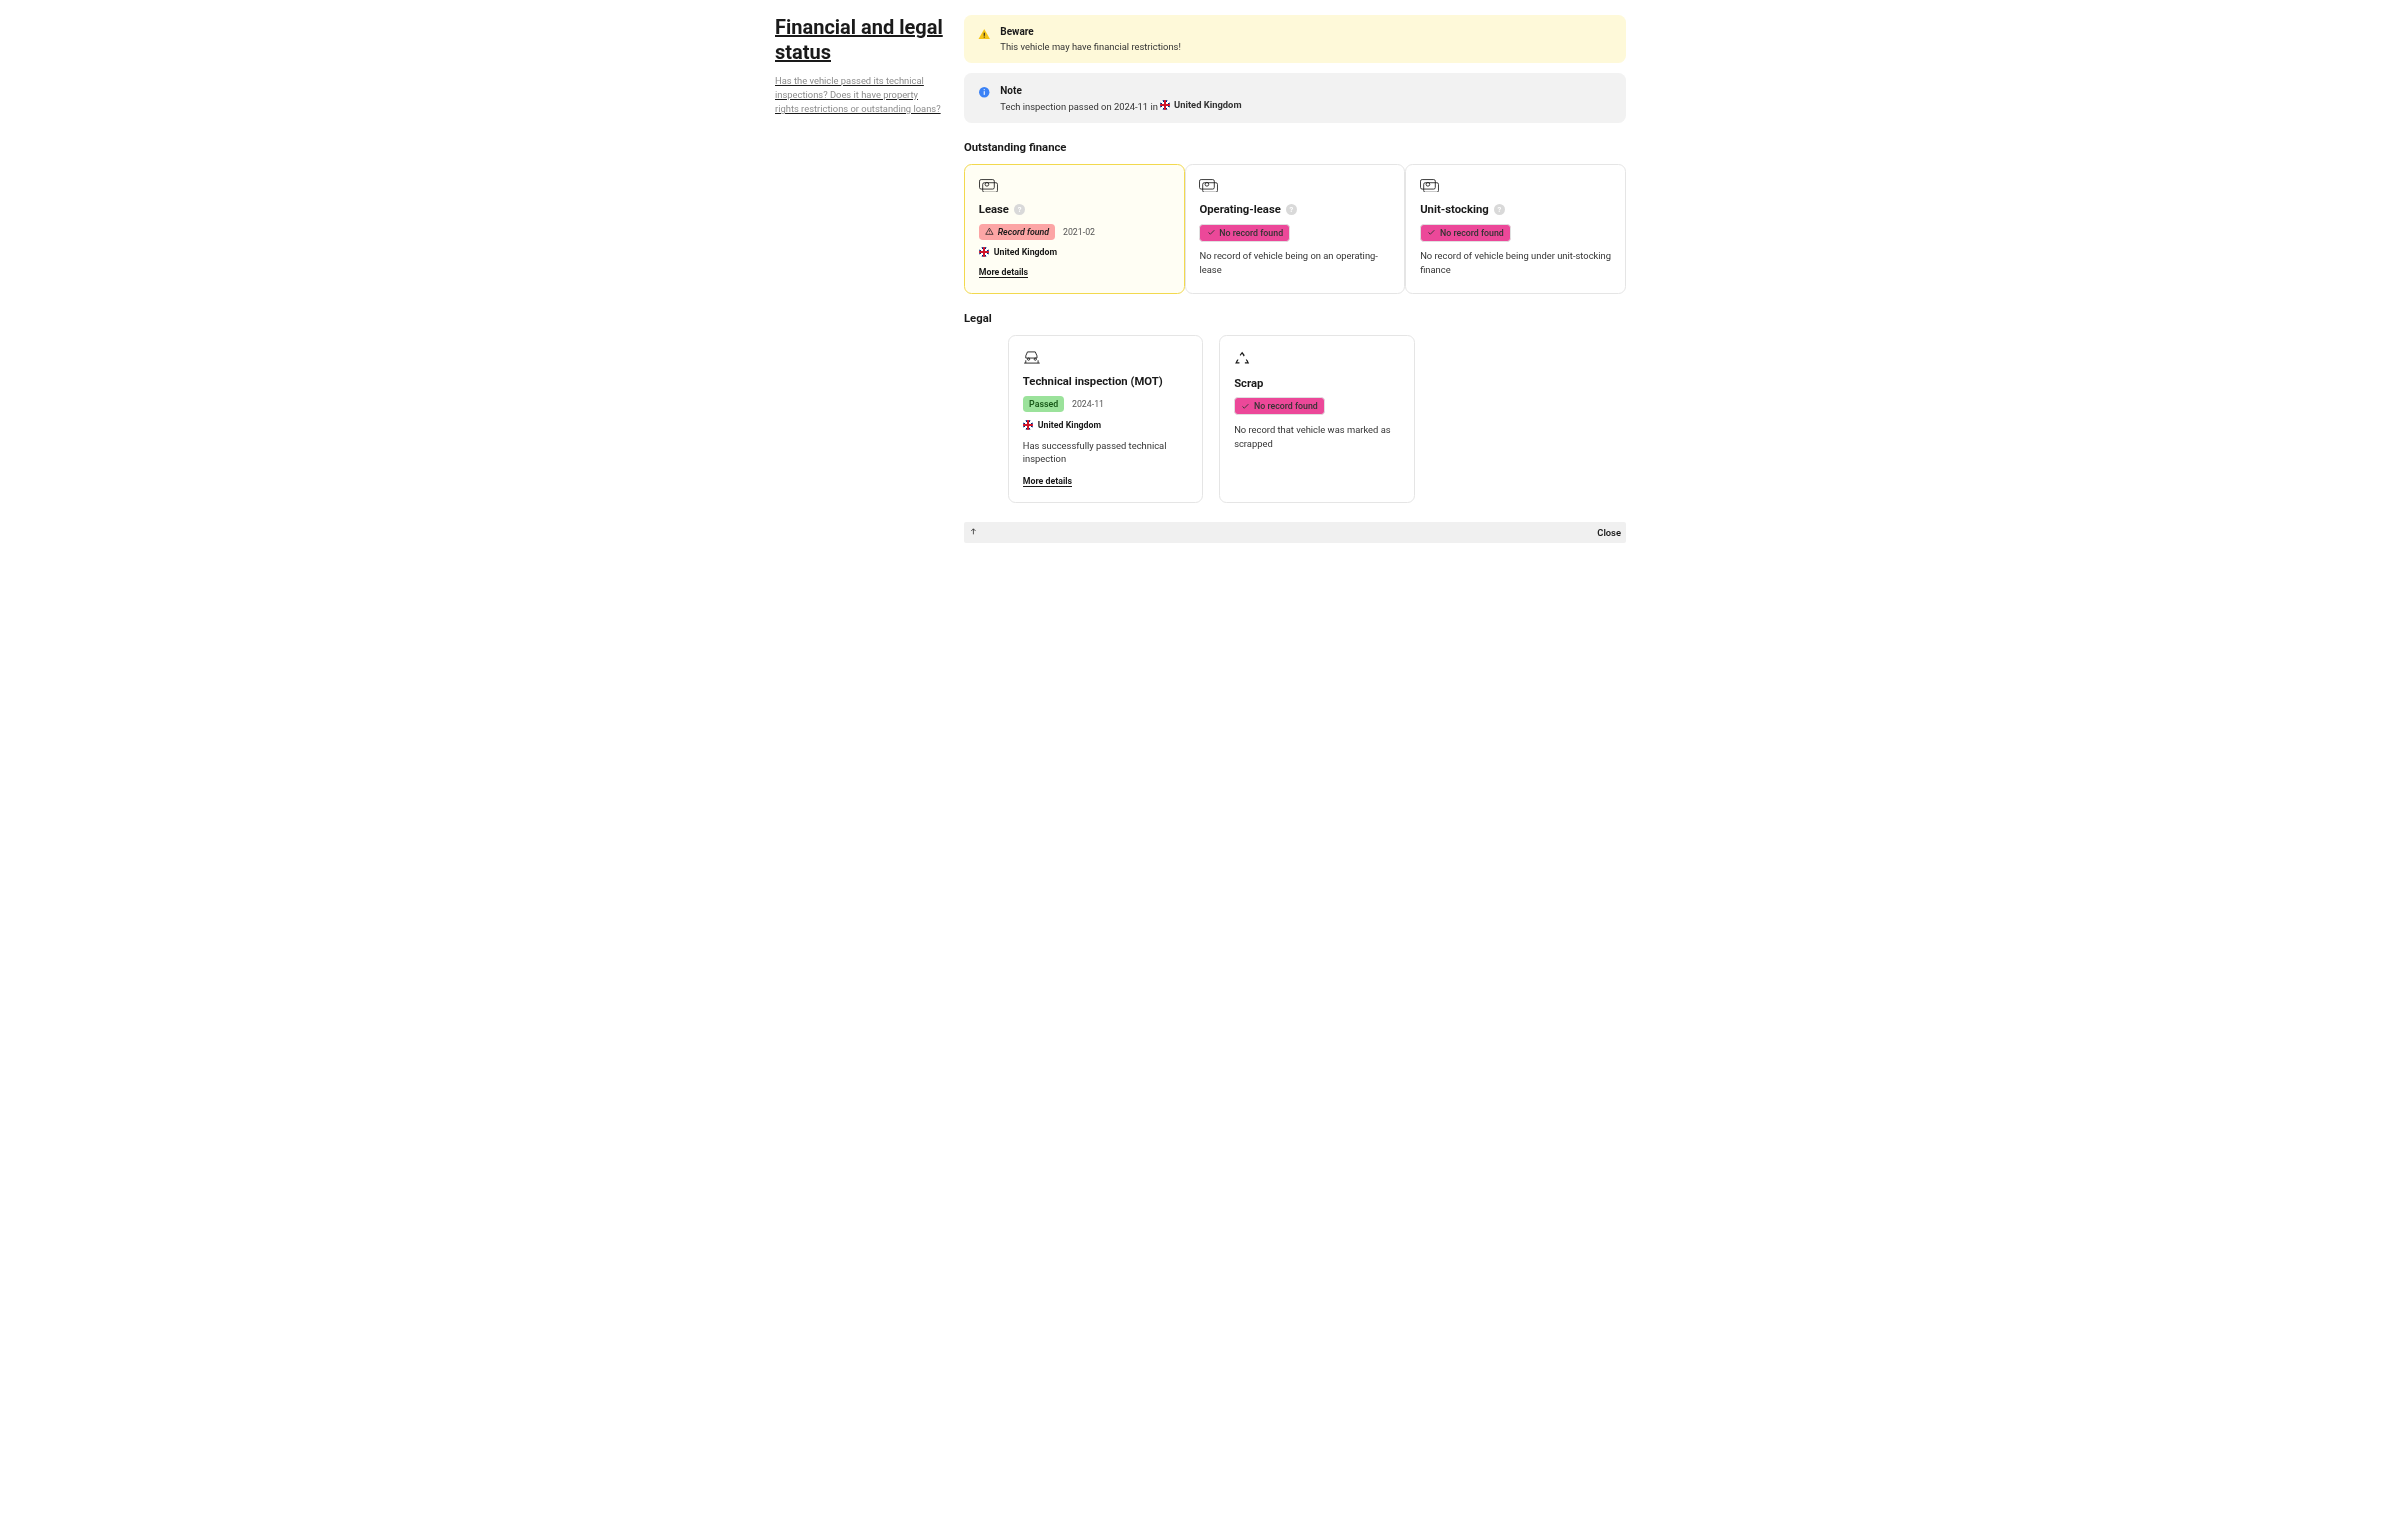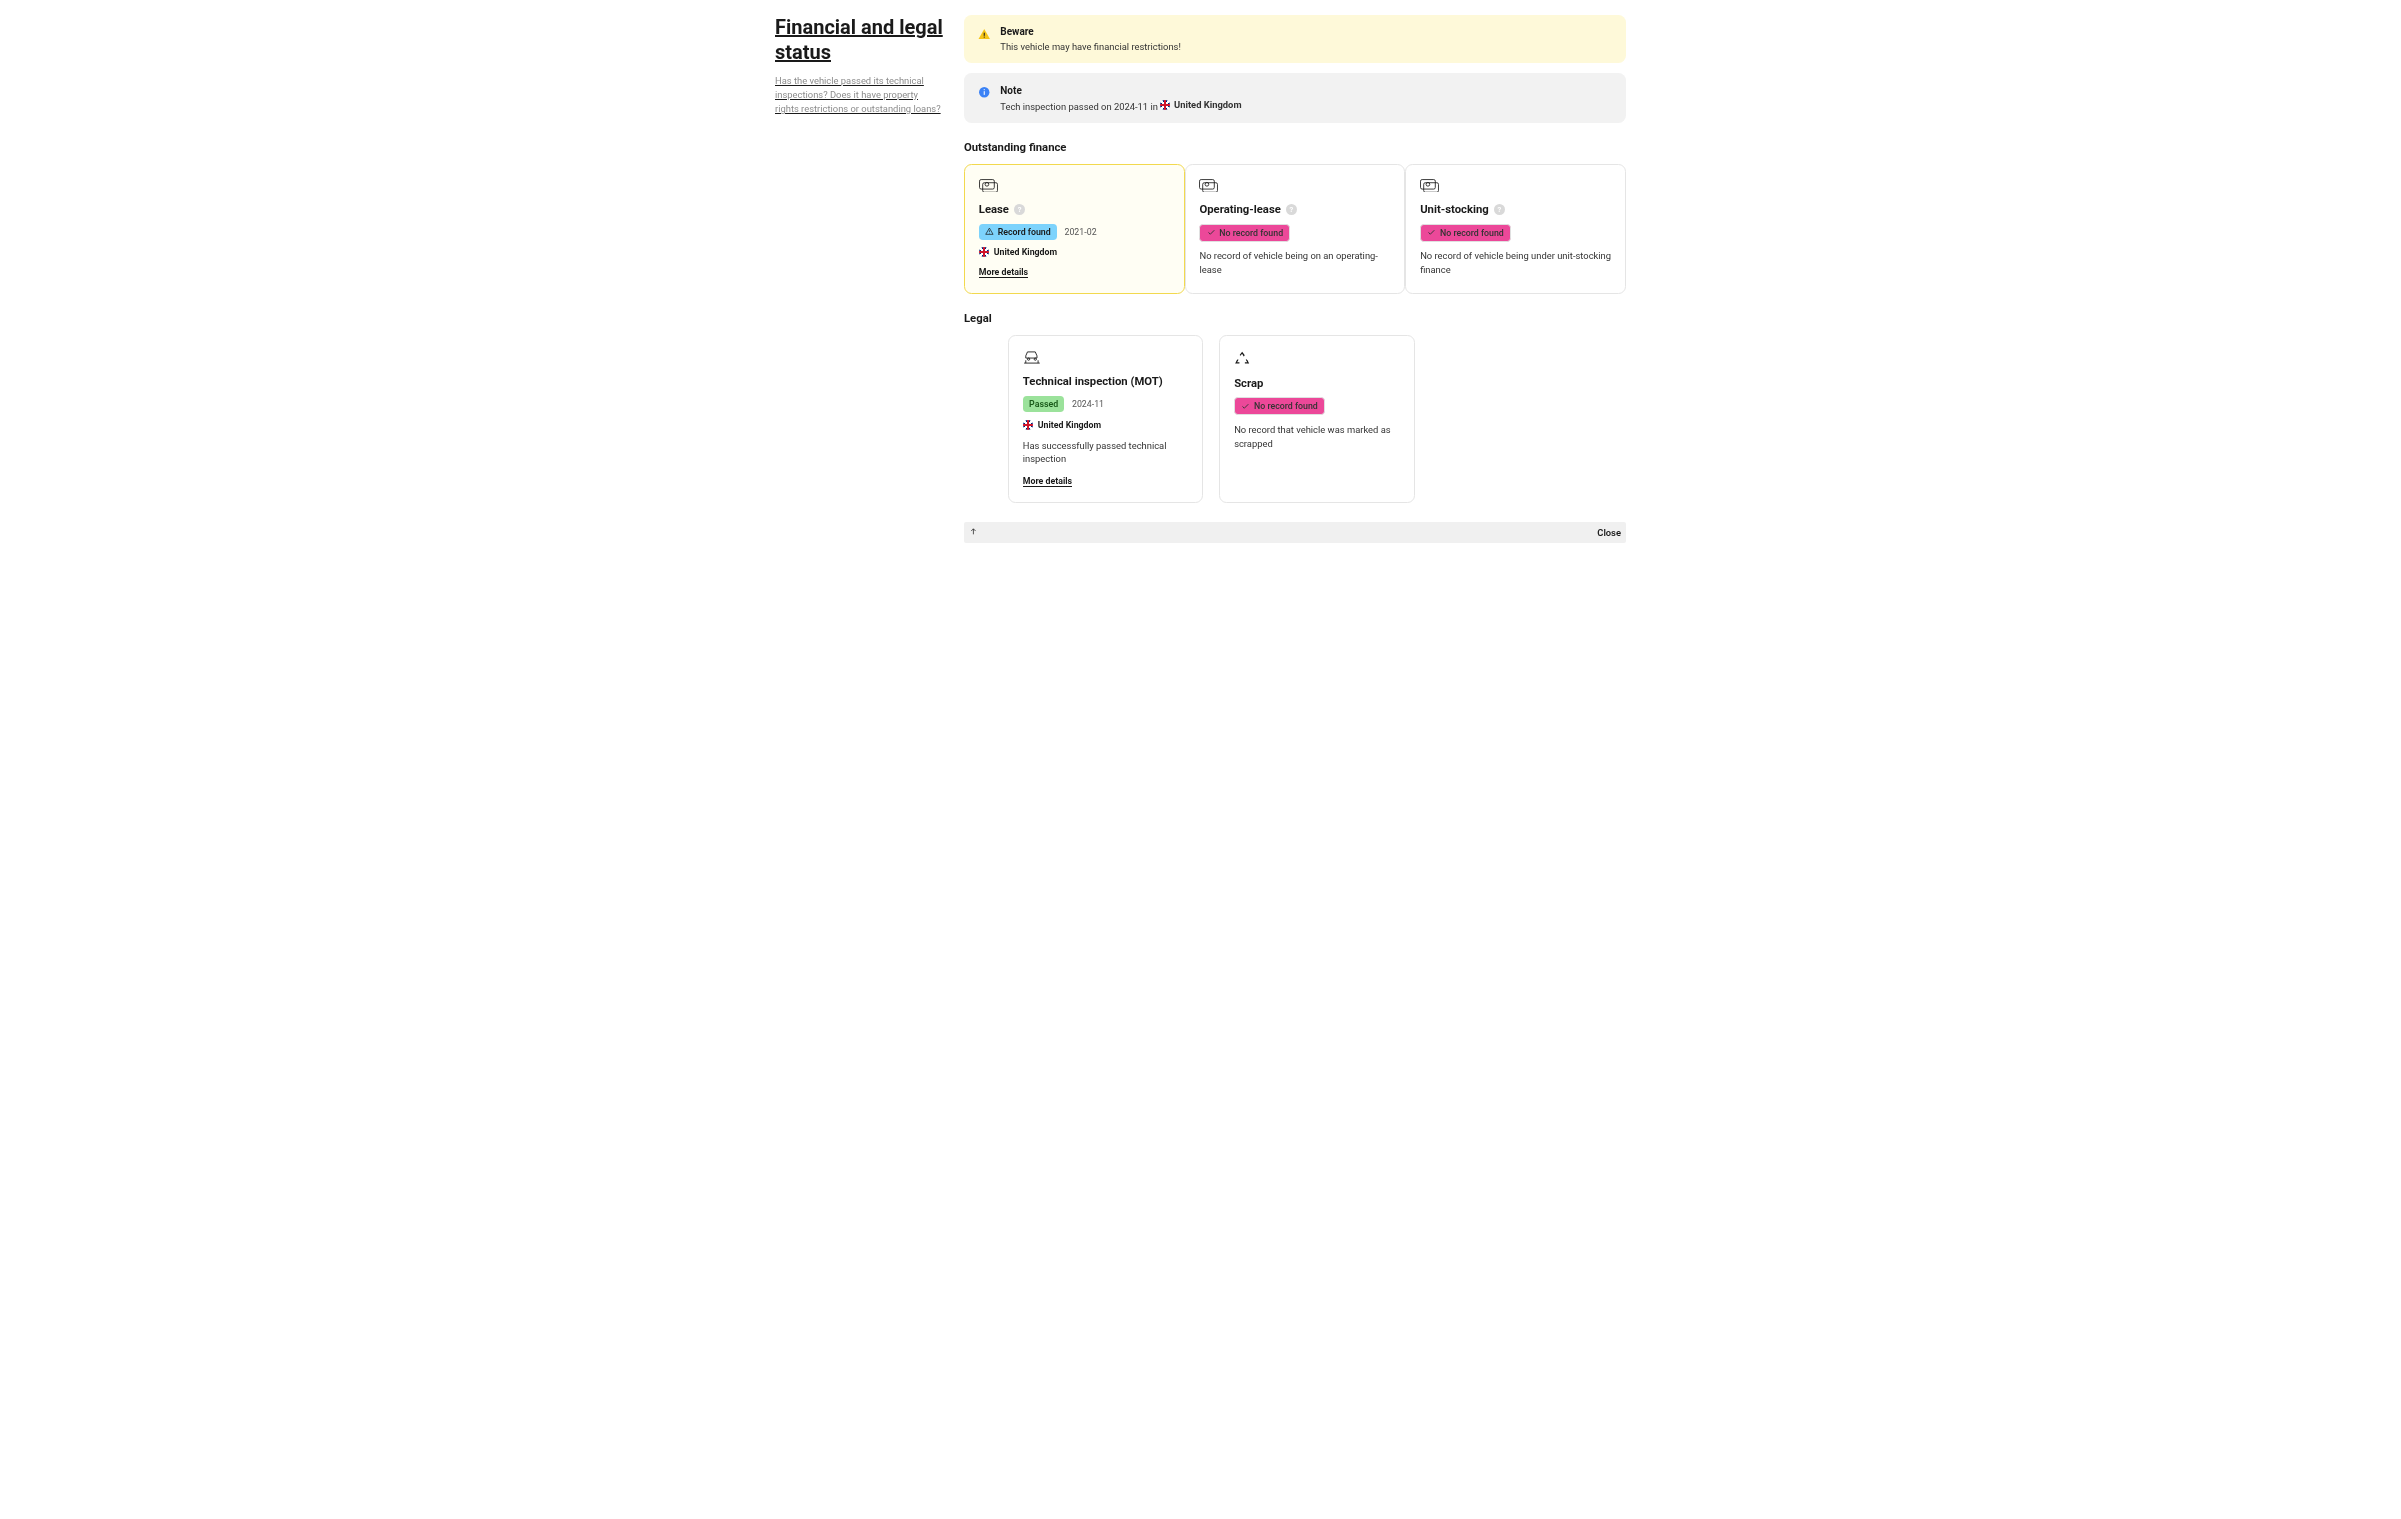--- a/index.html
+++ b/index.html
@@ -127,22 +127,23 @@
   .pill {
     display: inline-flex;
     align-items: center;
     gap: 3.8px;
     border-radius: 3.8px;
     padding: 3.1px 6.3px;
     font-size: 8.8px;
     font-weight: 600;
   }
   .pill-warning {
-    background: #7dd3fc;
+    background: #fca5a5;
     color: #1a1a1a;
+    font-style: italic;
   }
   .pill-neutral {
     background: #ec4899;
     border: 0.6px solid #e0e0e0;
     color: #333;
     font-weight: 500;
   }
   .pill-success {
     background: #9be29b;
     color: #1a5a1a;

